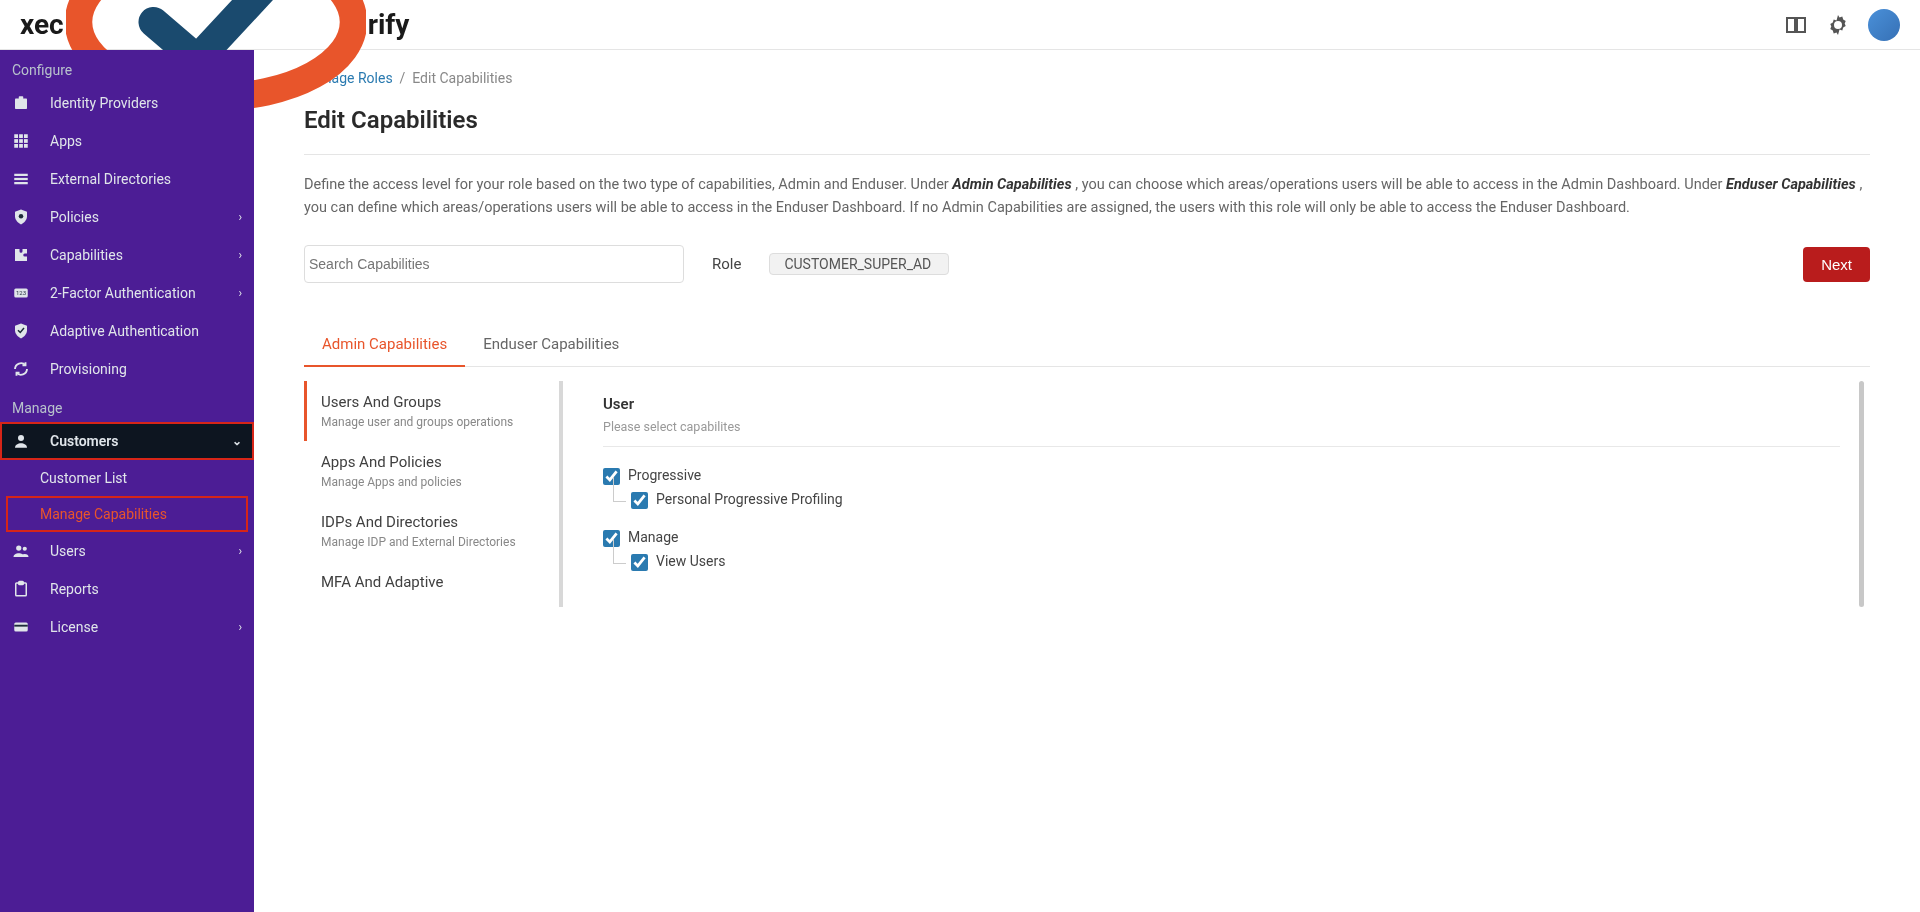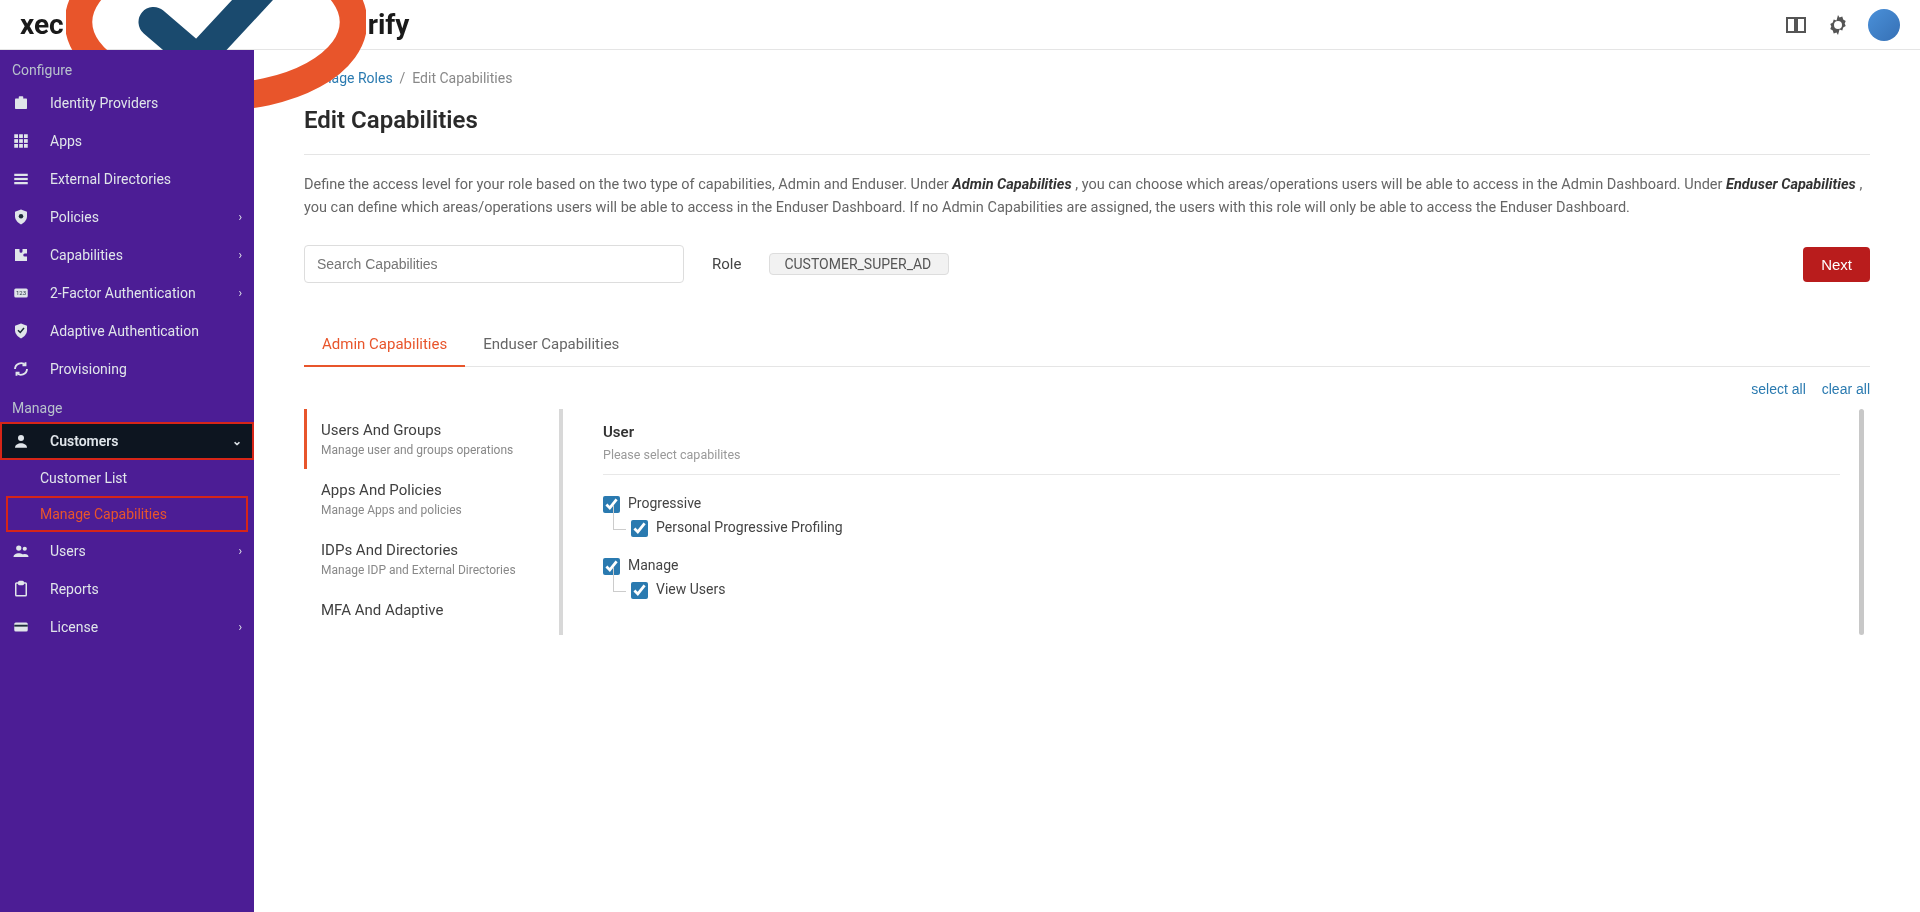--- a/index.html
+++ b/index.html
@@ -29,21 +29,21 @@
 
 .main { flex: 1; overflow-y: auto; padding: 20px 50px; }
 .breadcrumb { font-size: 14px; color: #888; margin-bottom: 20px; }
 .breadcrumb a { color: #2a7ab0; text-decoration: none; }
 .page-title { font-size: 24px; font-weight: 600; margin-bottom: 20px; color: #2a2a2a;}
 .desc-divider { border: none; border-top: 1px solid #e5e5e5; margin-bottom: 18px; }
 .description { font-size: 14.5px; color: #666; line-height: 1.6; margin-bottom: 26px; }
 .description strong { font-style: italic; font-weight: 700; color: #333;}
 
 .controls-row { display: flex; align-items: center; gap: 28px; margin-bottom: 40px; }
-.search-input { width: 380px; padding: 10px 12px; border: 1px solid #ddd; border-radius: 4px; font-size: 14px; color:#888;}
+.search-input { width: 380px; padding: 10px 4px; border: 1px solid #ddd; border-radius: 4px; font-size: 14px; color:#888;}
 .role-label { font-size: 15px; color: #444; }
 .role-value { padding: 2px 14px; border: 1px solid #ddd; border-radius: 4px; background: #f2f2f2; font-size: 14px; color: #555; width:180px; overflow:hidden; white-space:nowrap;}
 .next-btn { margin-left: auto; background: #b91c1c; color: #fff; border: none; padding: 9px 18px; font-size: 15px; border-radius: 4px; cursor: pointer; }
 
 .tabs { display: flex; border-bottom: 1px solid #e5e5e5; margin-bottom: 14px; }
 .tab { padding: 12px 18px; font-size: 15px; cursor: pointer; color: #666; }
 .tab.active { color: #e8552b; border-bottom: 2px solid #e8552b; margin-bottom:-1px;}
 
 .bulk-actions { display: flex; justify-content: flex-end; gap: 16px; margin-bottom: 12px; }
 .link-btn { color: #2a7ab0; font-size: 14px; cursor: pointer; background:none; border:none;}
@@ -257,24 +257,20 @@
       <span class="role-label">Role</span>
       <div class="role-value">CUSTOMER_SUPER_AD</div>
       <button class="next-btn">Next</button>
     </div>
 
     <div class="tabs" id="tabs">
         <div class="tab active">Admin Capabilities</div>
         <div class="tab">Enduser Capabilities</div>
       </div>
 
-    <div class="bulk-actions">
-      <button class="link-btn">select all</button>
-      <button class="link-btn">clear all</button>
-    </div>
 
     <div class="cap-layout">
       <div class="cap-categories" id="categories">
           <div class="cat-item active">
             <div class="cat-title">Users And Groups</div>
             <div class="cat-desc">Manage user and groups operations</div>
           </div>
           <div class="cat-item">
             <div class="cat-title">Apps And Policies</div>
             <div class="cat-desc">Manage Apps and policies</div>

